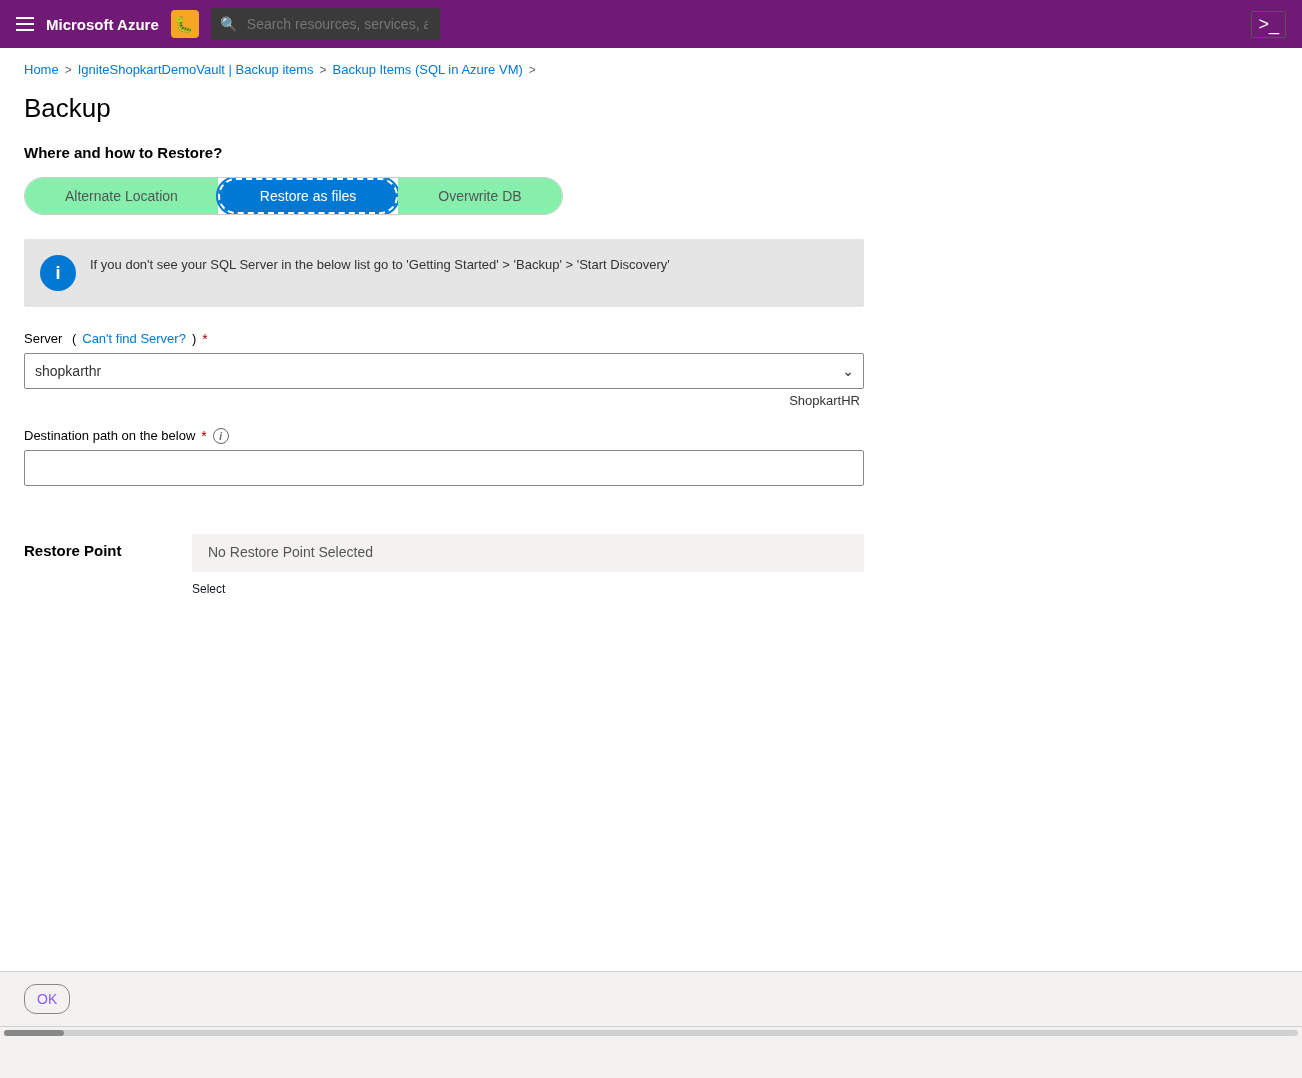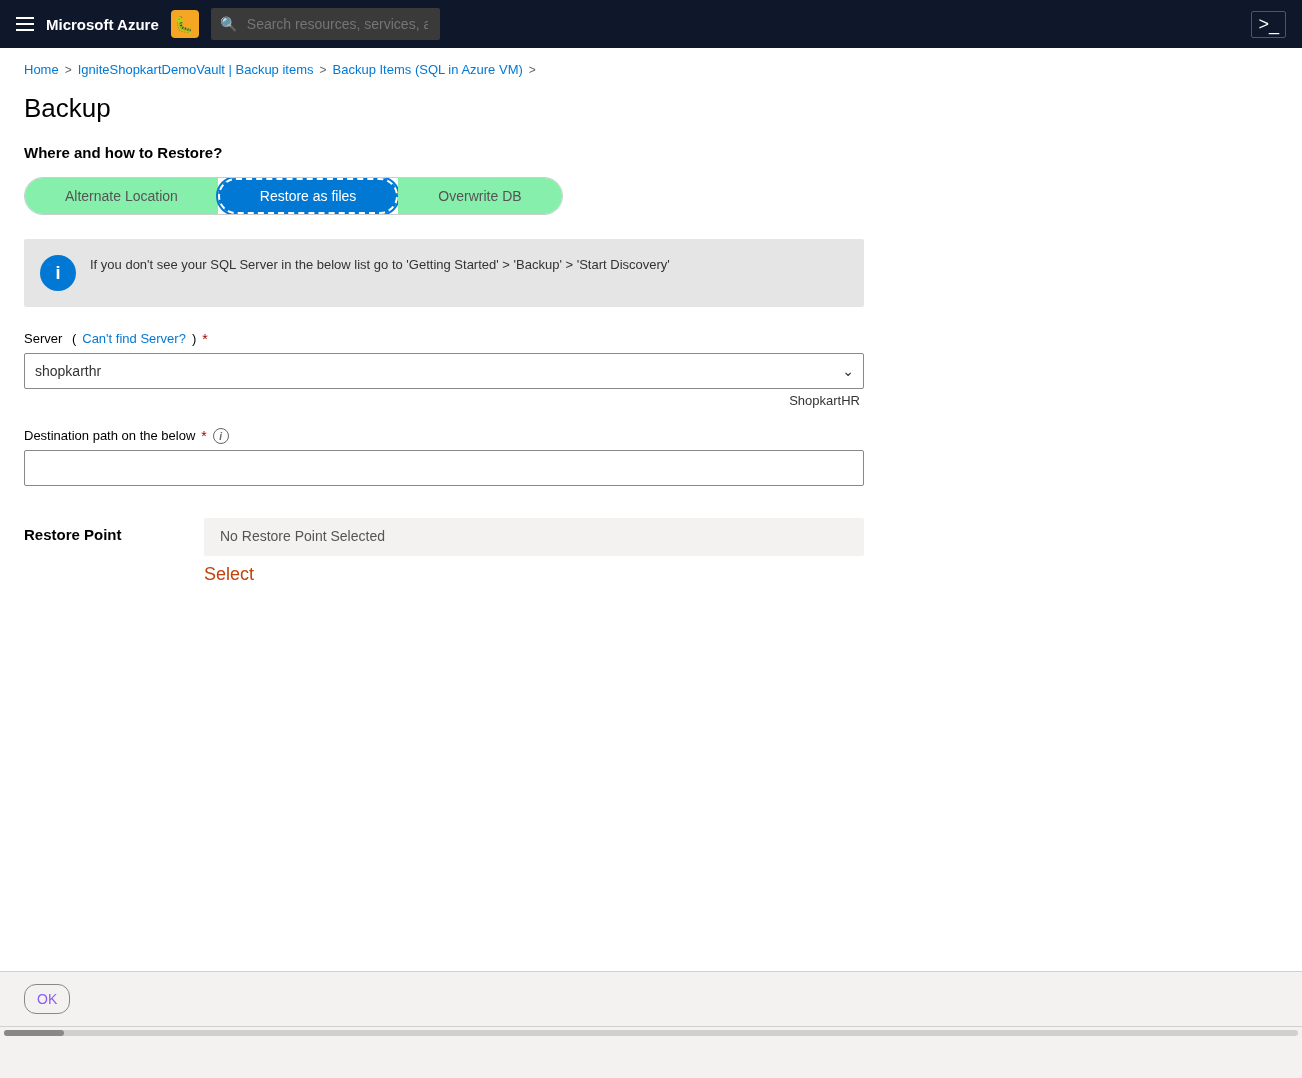--- a/index.html
+++ b/index.html
@@ -1,20 +1,20 @@
 <!DOCTYPE html>
 <html><head>
   <meta charset="utf-8">
   <style>
     * { box-sizing: border-box; margin: 0; padding: 0; }
     body { font-family: 'Segoe UI', Arial, sans-serif; font-size: 14px; background: #f3f2f1; min-height: 1078px; }
 
     
     .topbar {
-      background: #0f172a;
+      background: #701a75;
       color: #fff;
       height: 48px;
       display: flex;
       align-items: center;
       padding: 0 16px;
       gap: 12px;
     }
     .topbar-menu-icon {
       display: flex; flex-direction: column; gap: 4px; cursor: pointer;
     }
@@ -189,44 +189,44 @@
       border: 1px solid #8a8886;
       background: #fff;
       padding: 0 10px;
       font-size: 14px;
       outline: none;
       border-radius: 2px;
     }
 
     
     .restore-point-section {
-      margin-top: 32px;
+      margin-top: 48px;
       display: flex;
       align-items: flex-start;
-      gap: 40px;
+      gap: 28px;
       max-width: 840px;
     }
     .restore-point-label {
       font-size: 15px; font-weight: 700; white-space: nowrap; padding-top: 8px;
       min-width: 140px;
     }
     .restore-point-right {
       flex: 1;
     }
     .restore-point-display {
       background: #f3f2f1;
       padding: 10px 16px;
       font-size: 14px;
       color: #555;
       margin-bottom: 8px;
       border-radius: 2px;
       min-height: 38px;
     }
     .restore-point-select-link {
-      color: #c2410c; text-decoration: none; font-size: 18px; cursor: pointer;
+      color: #0f172a; text-decoration: none; font-size: 12px; cursor: pointer;
     }
 
     
     .footer-bar {
       background: #f3f2f1;
       border-top: 1px solid #d0d0d0;
       padding: 12px 24px;
       display: flex;
       align-items: center;
     }

